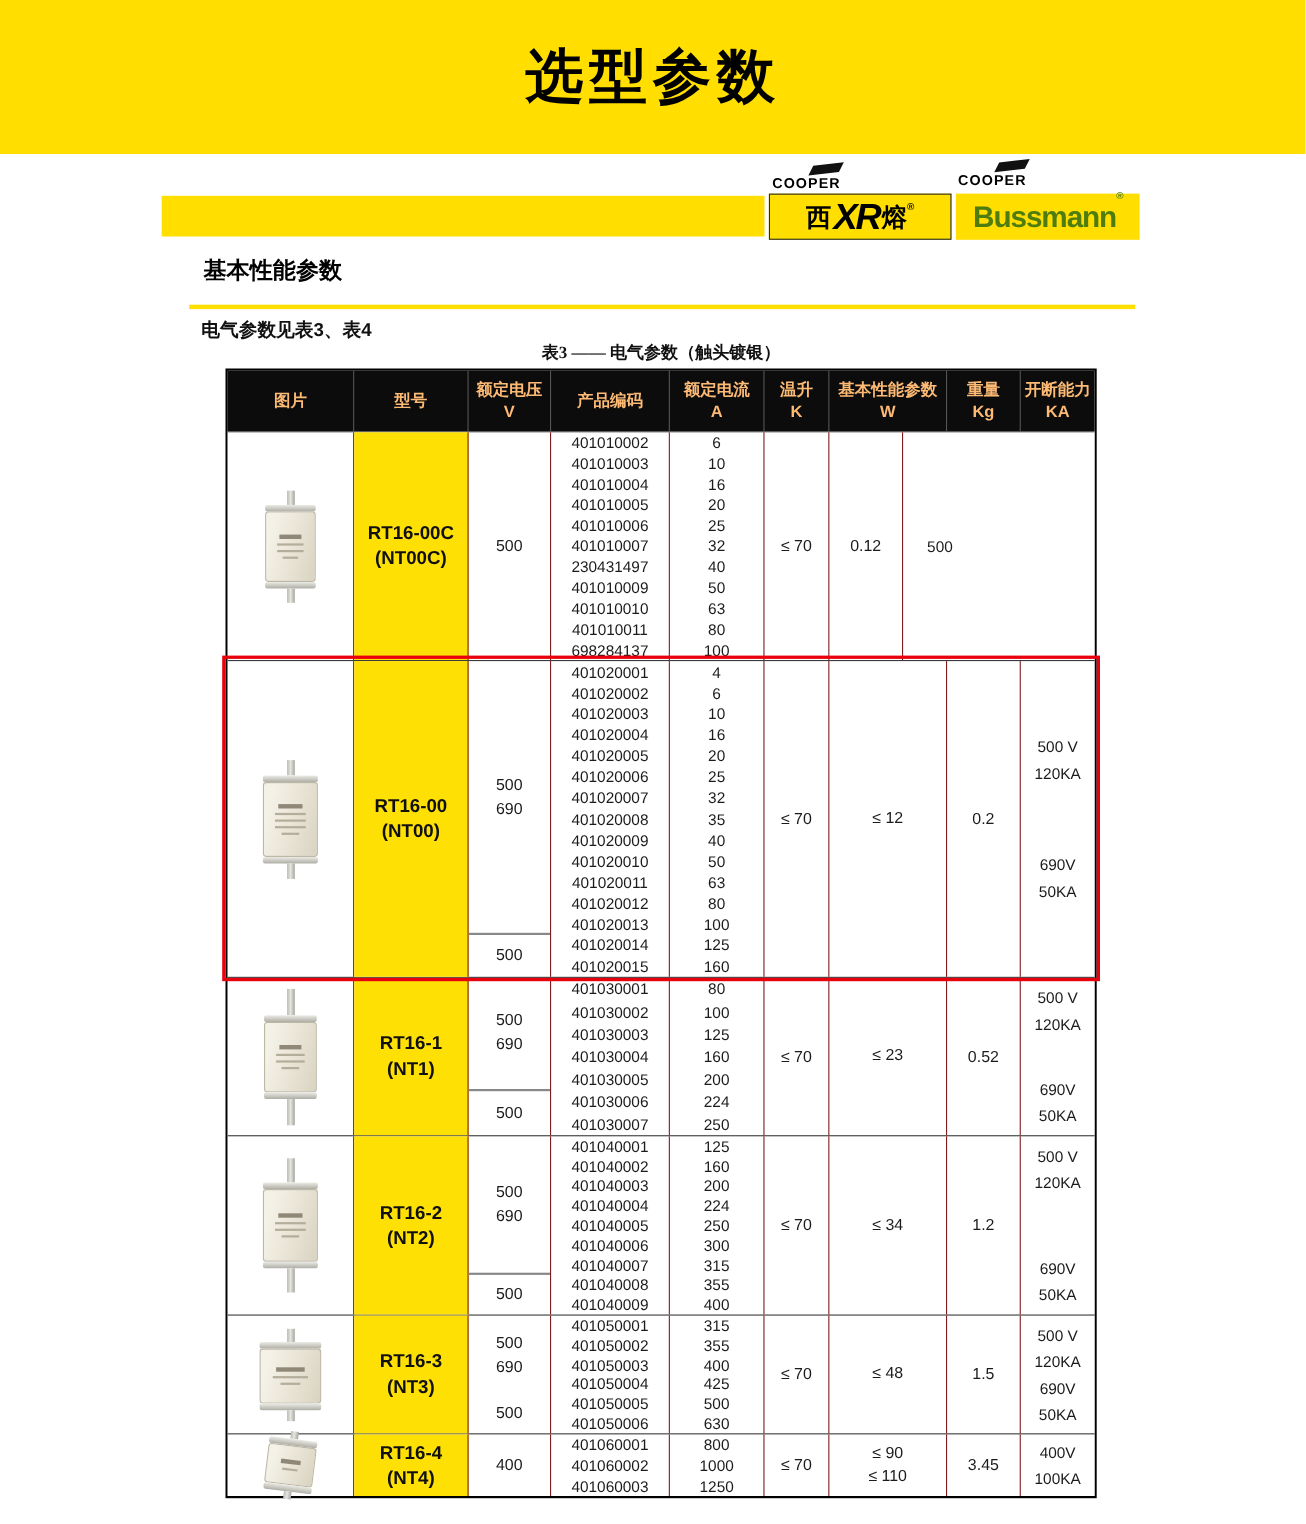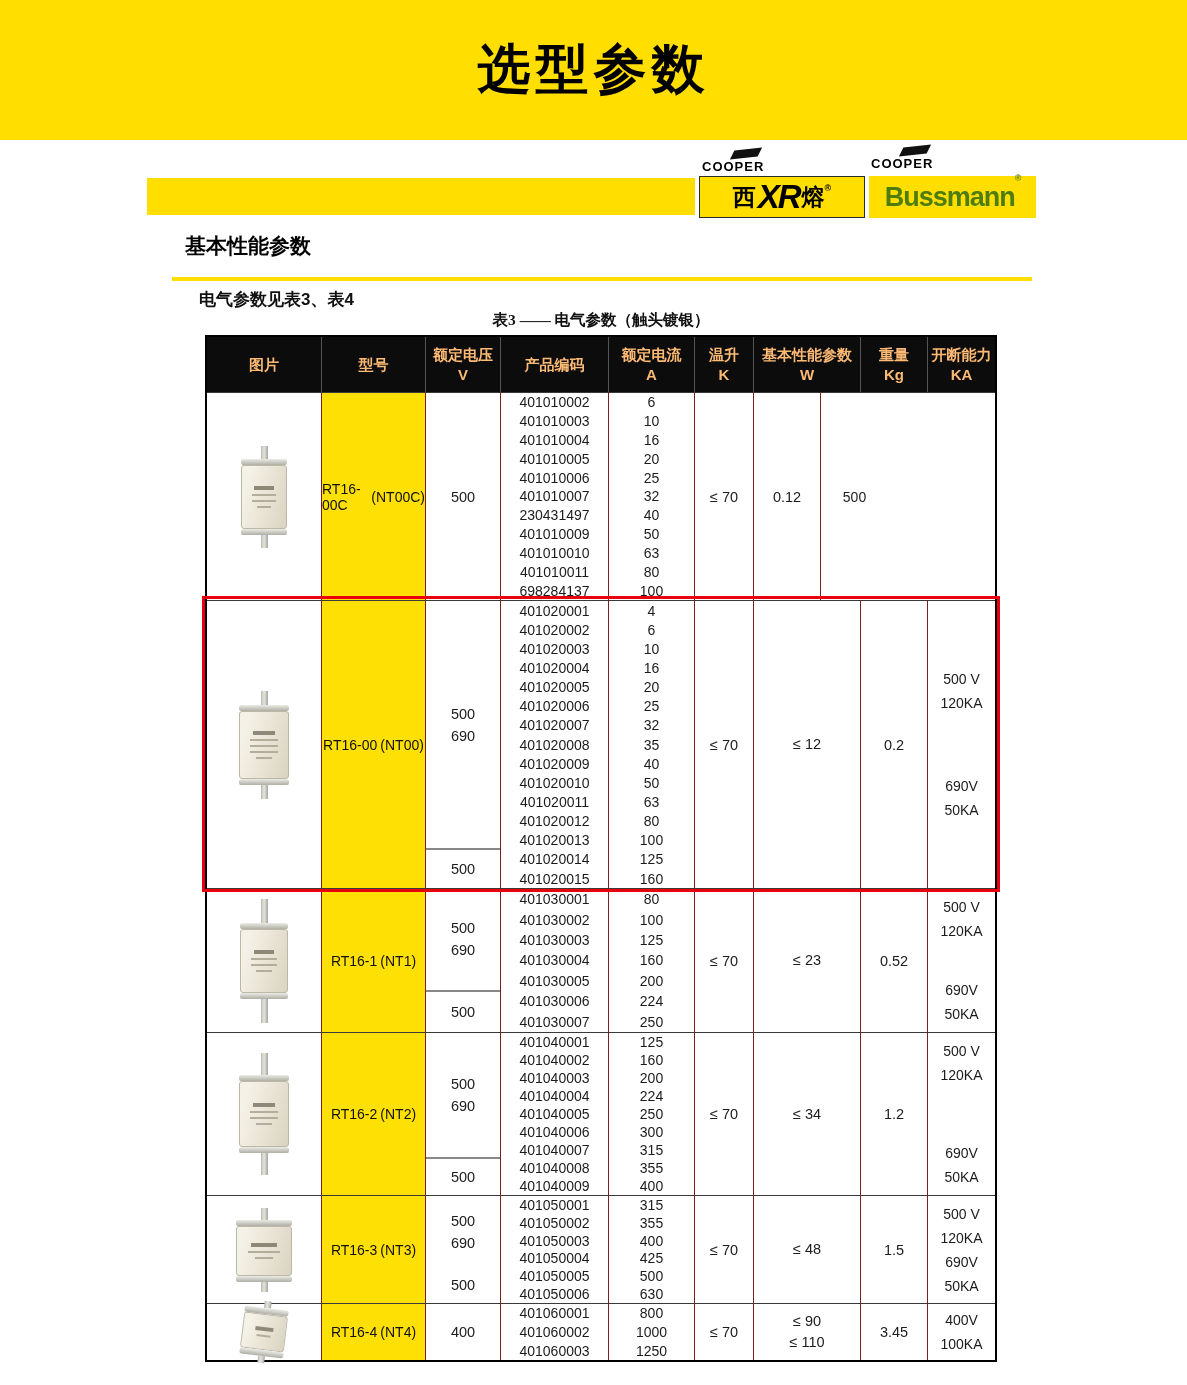--- a/index.html
+++ b/index.html
@@ -16,54 +16,54 @@
   
   #banner{left:0;top:0;width:1187px;height:140px;background:var(--banner-yellow);
     display:flex;align-items:center;justify-content:center}
   #banner .t{font-size:53px;font-weight:800;letter-spacing:5px;color:#000}
 
   
   #brandstrip{left:147px;top:178px;width:548px;height:37px;background:var(--banner-yellow)}
   .logobox{height:42px;top:176px;background:var(--banner-yellow);display:flex;align-items:center;justify-content:center}
   #xrbox{left:699px;width:166px;border:1px solid #2b2b2b}
   #bussbox{left:869px;width:167px}
-  .cooper{display:flex;flex-direction:column;align-items:center;line-height:1}
+  .cooper{display:flex;flex-direction:column;align-items:flex-end;line-height:1}
   .cooper .flag{width:26px;height:9px;background:#111;transform:skewX(-32deg) rotate(-7deg);margin-left:26px;margin-bottom:2px}
   .cooper .cw{font-size:13px;font-weight:800;letter-spacing:1px;color:#000}
   #cooper1{left:702px;top:149px}
   #cooper2{left:871px;top:146px}
   .xrwrap{display:flex;align-items:center;color:#000;font-weight:900}
   .xrwrap .c1{font-size:23px}
   .xrwrap .c2{font-size:33px;font-style:italic;letter-spacing:-2px;margin:0 2px}
   .xrwrap .c3{font-size:23px}
   .reg{font-size:9px;vertical-align:top;position:relative;top:-9px;font-weight:700}
   .bussw{font-size:27px;font-weight:800;color:#4d7c0f;letter-spacing:-1px}
 
   
   #secHead{left:185px;top:232px;font-size:21px;font-weight:800;color:#000}
   #rule{left:172px;top:277px;width:860px;height:4px;background:var(--banner-yellow)}
-  #intro{left:199px;top:288px;font-size:17px;font-weight:700;color:#111}
+  #intro{left:183px;top:288px;font-size:17px;font-weight:700;color:#111}
   #caption{left:207px;top:310px;width:788px;text-align:center;font-size:15.5px;font-weight:700;
     font-family:"Liberation Serif","DejaVu Serif",serif;color:#111}
 
   
   #etable{left:205px;top:335px;width:792px;border:2px solid #000;background:#fff}
   .hrow{display:flex;height:55px;background:var(--header-bg);color:#fdba74}
   .hcell{display:flex;flex-direction:column;align-items:center;justify-content:center;
     font-weight:700;font-size:15px;line-height:20px;border-right:1px solid #555}
   .hcell:last-child{border-right:none}
   .trow{display:flex;border-top:1px solid #3a3a3a;background:#fff}
   .cell{border-right:1px solid #7f1d1d;height:100%}
   .cell:last-child{border-right:none}
   .w0{width:115px}.w1{width:104px}.w2{width:75px}.w3{width:108px}.w4{width:86px}
   .w5{width:59px}.w6{width:107px}.w7{width:67px}.w8{width:67px}
 
   .c-img{display:flex;align-items:center;justify-content:center}
-  .c-model{background:var(--cell-yellow);display:flex;flex-direction:row;align-items:center;justify-content:center;
-    gap:3px;font-weight:400;font-size:14px;color:#101010}
+  .c-model{background:var(--cell-yellow);display:flex;flex-direction:column;align-items:center;justify-content:center;
+    gap:3px;font-weight:700;font-size:17px;color:#101010}
   .c-volt{display:flex;flex-direction:column;font-size:14.5px}
   .vsec{display:flex;flex-direction:column;align-items:center;justify-content:center}
   .vsec > div{line-height:22px}
   .vsec.divided{border-top:2px solid #888}
   .c-codes{display:flex;flex-direction:column;font-size:14px}
   .c-codes > div{flex:1;display:flex;align-items:center;justify-content:center}
   .c-mid{display:flex;flex-direction:column;align-items:center;justify-content:center;font-size:14.5px}
   .c-power > div{line-height:21px}
   .c-break{display:flex;flex-direction:column;align-items:center;font-size:14px;padding:6px 0}
   .brkg{display:flex;flex-direction:column;align-items:center}

